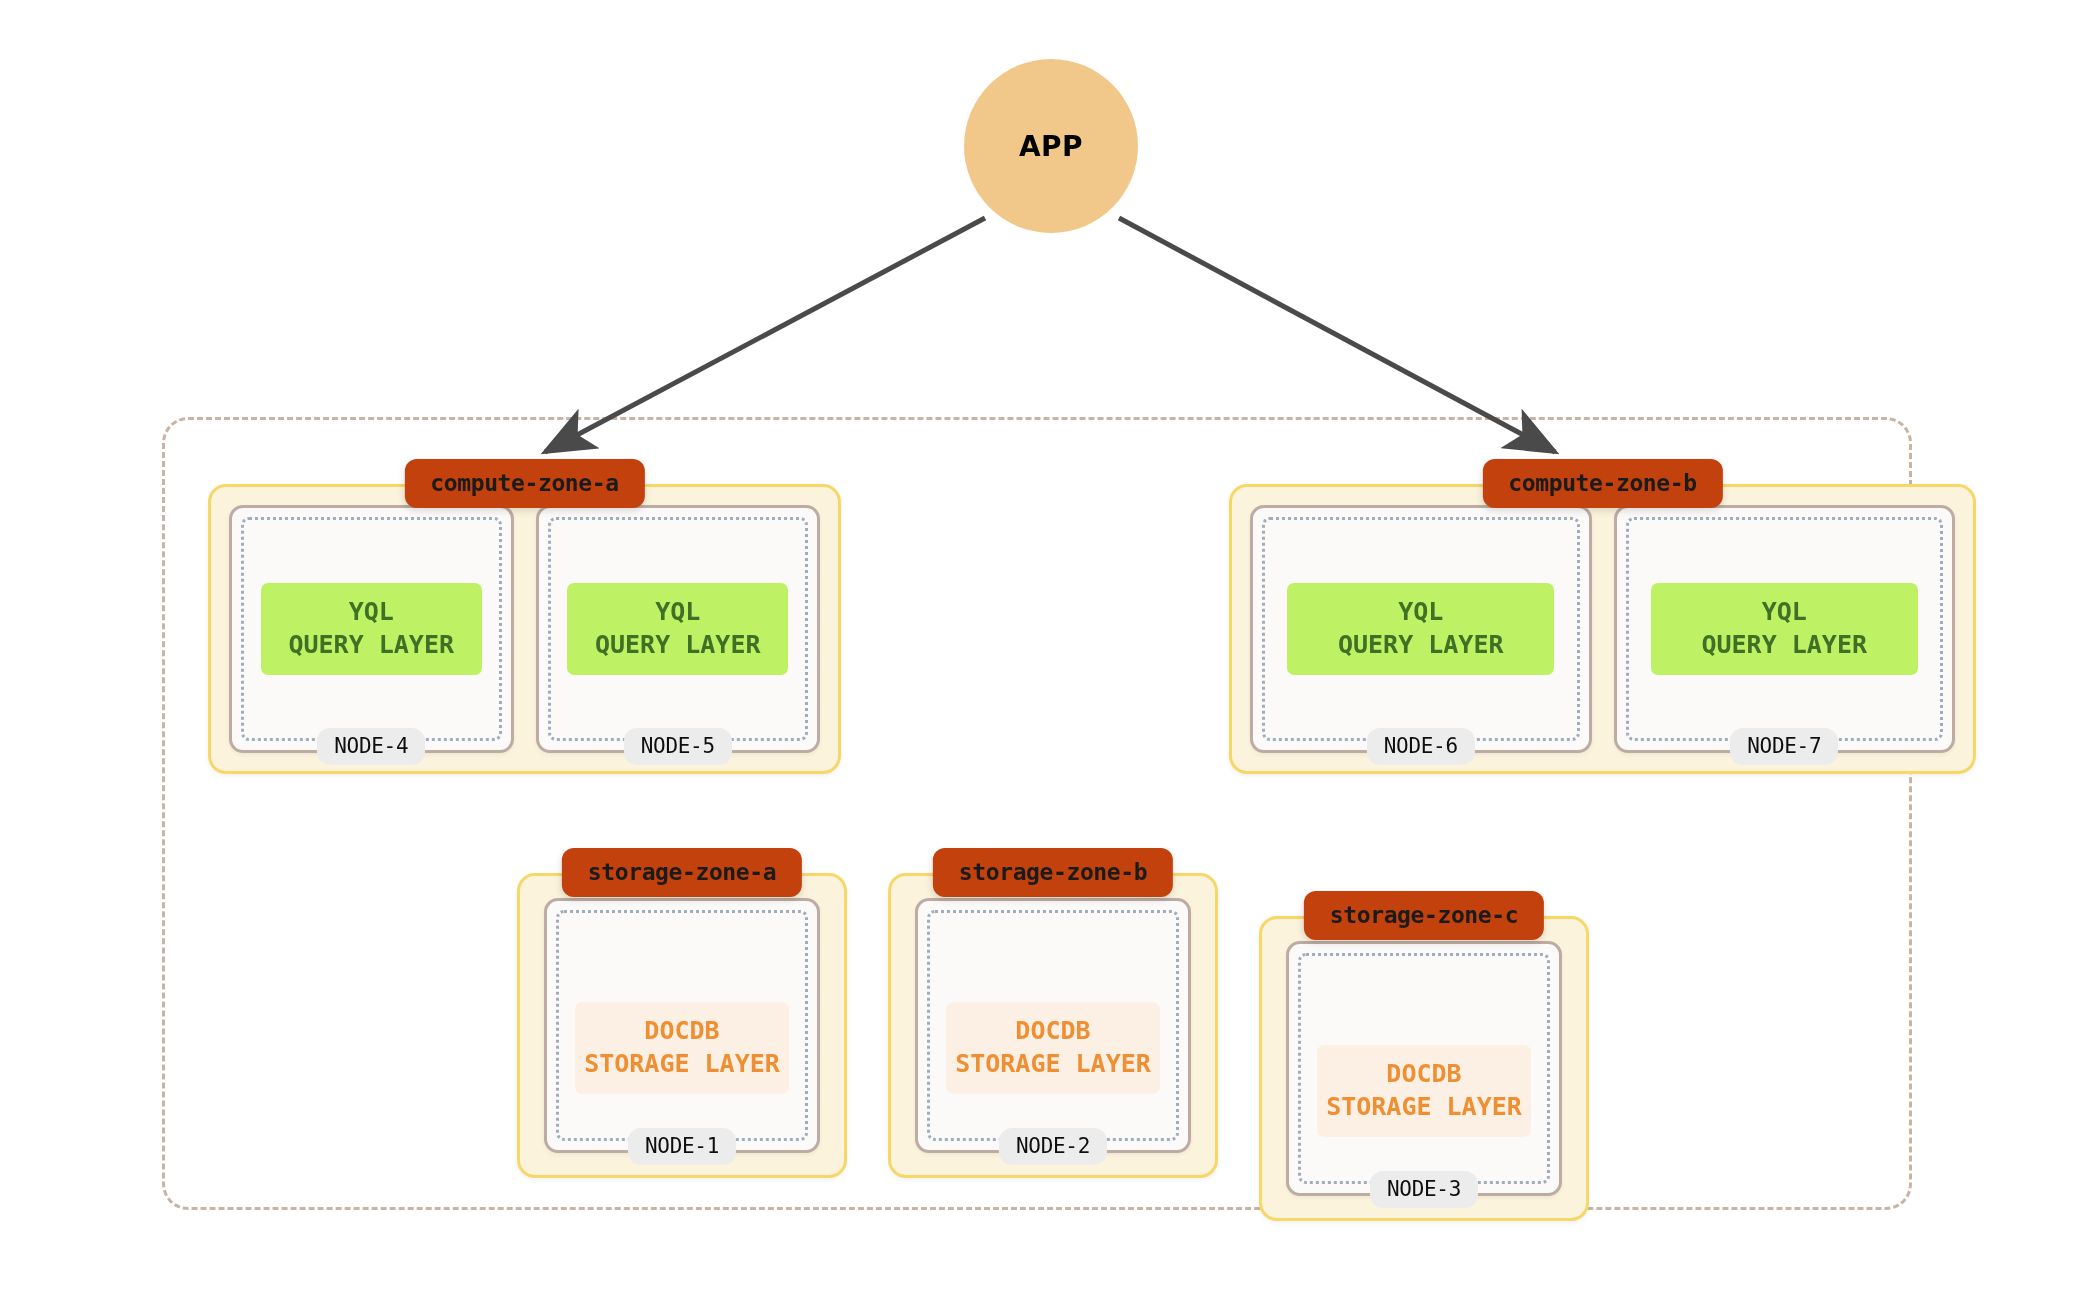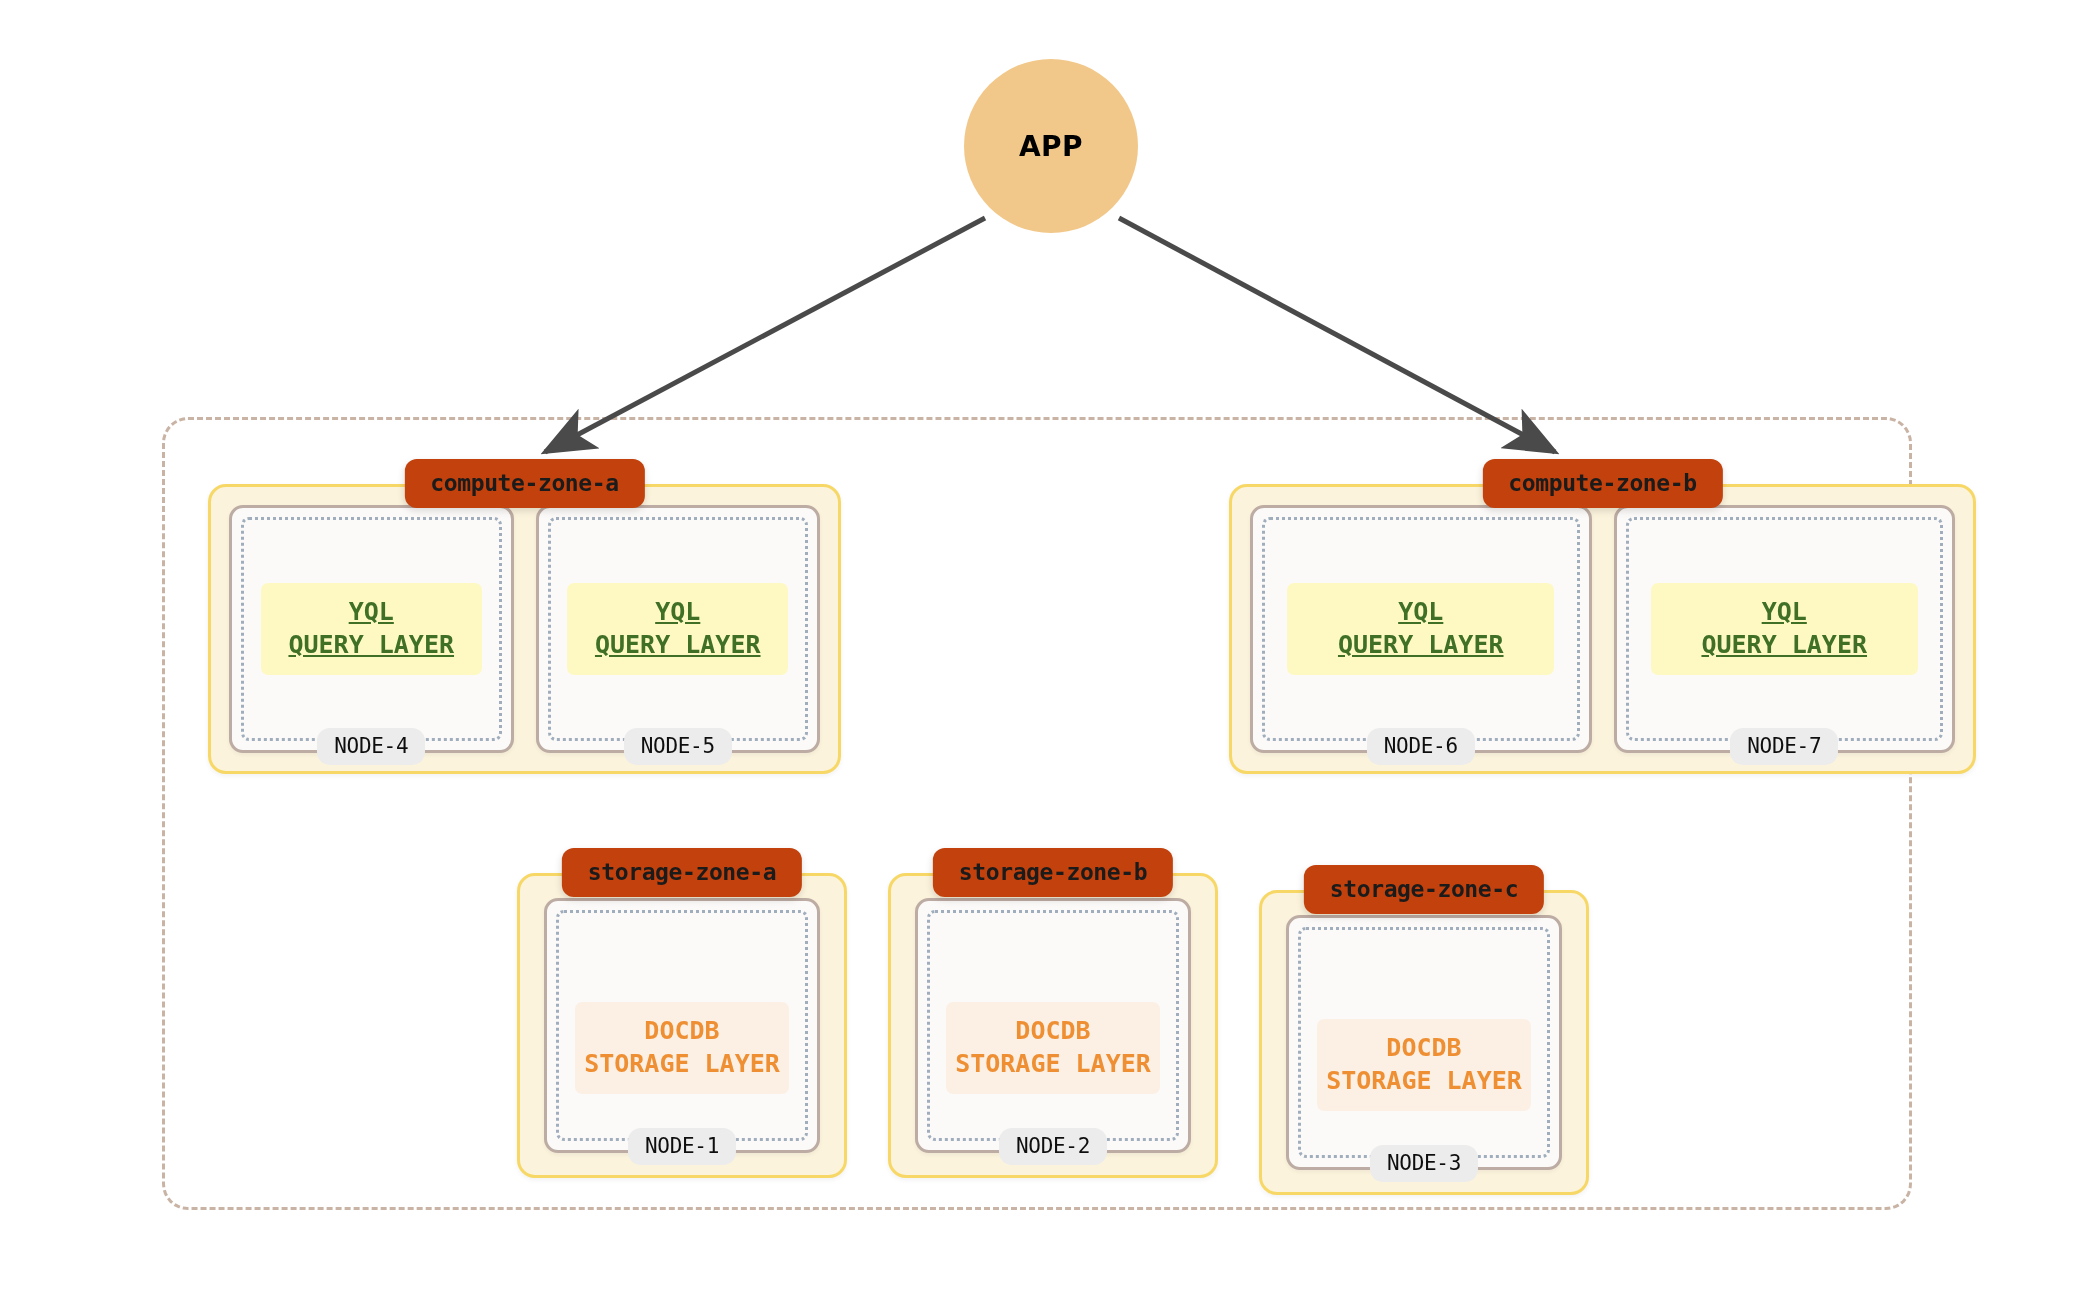--- a/index.html
+++ b/index.html
@@ -131,23 +131,22 @@
     padding: 12px 6px 14px 6px;
     border-radius: 7px;
     text-align: center;
     font-family: "DejaVu Sans Mono", monospace;
     font-weight: bold;
     line-height: 1.32;
     font-size: 25px;
     letter-spacing: 0px;
   }
   .layer-band.yql {
-    background: #fef9c3;
+    background: #bef264;
     color: #3f7026;
-    text-decoration: underline;
   }
   .layer-band.docdb {
     background: #fcf0e4;
     color: #ef8f33;
     margin-top: 44px;
   }
   .layer-line { display: block; }
 
   .node-badge {
     position: absolute;
@@ -165,21 +164,21 @@
     letter-spacing: -0.3px;
     z-index: 5;
   }
 
   
   #zone-compute-a { left: 208px;  top: 484px;  width: 633px;  height: 290px; }
   #zone-compute-b { left: 1229px; top: 484px;  width: 747px;  height: 290px; }
 
   #zone-storage-a { left: 517px;  top: 873px;  width: 330px;  height: 305px; }
   #zone-storage-b { left: 888px;  top: 873px;  width: 330px;  height: 305px; padding-left: 44px; }
-  #zone-storage-c { left: 1259px; top: 890px;  width: 330px;  height: 305px; }
+  #zone-storage-c { left: 1259px; top: 916px;  width: 330px;  height: 305px; }
 
   .zone-storage .zone-inner { padding: 22px 24px; }
 </style>
 </head>
 <body>
 
 <div id="canvas">
 
   <svg id="connectors" viewBox="0 0 2088 1308">
     <defs>

